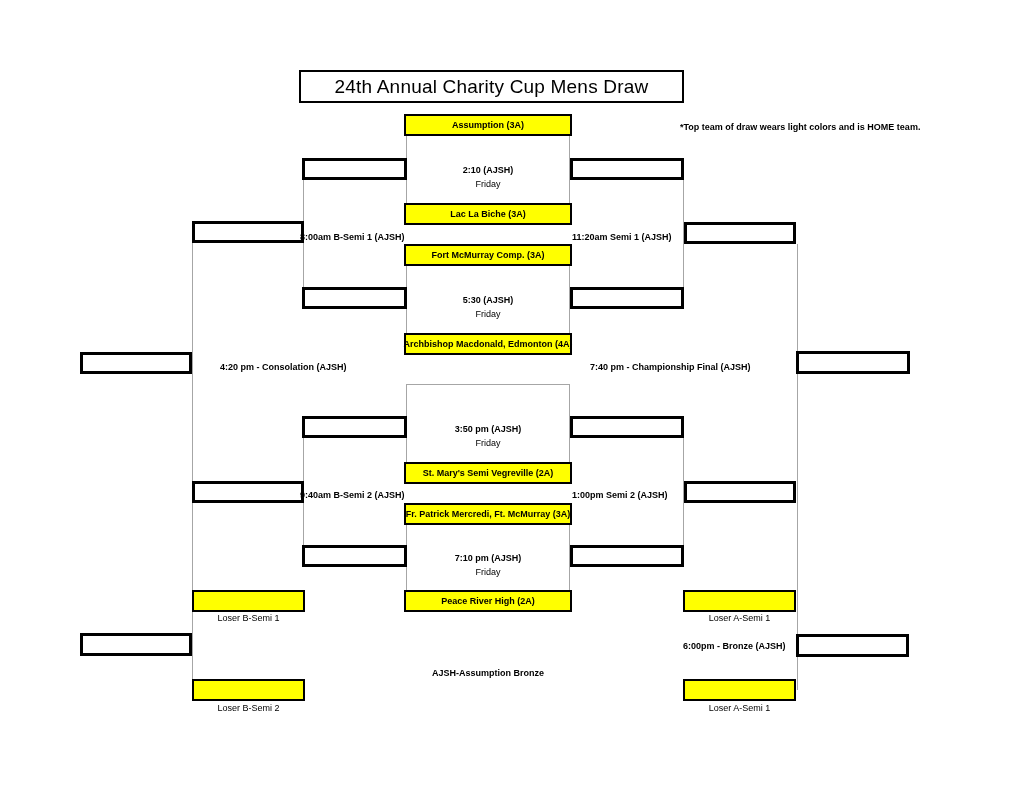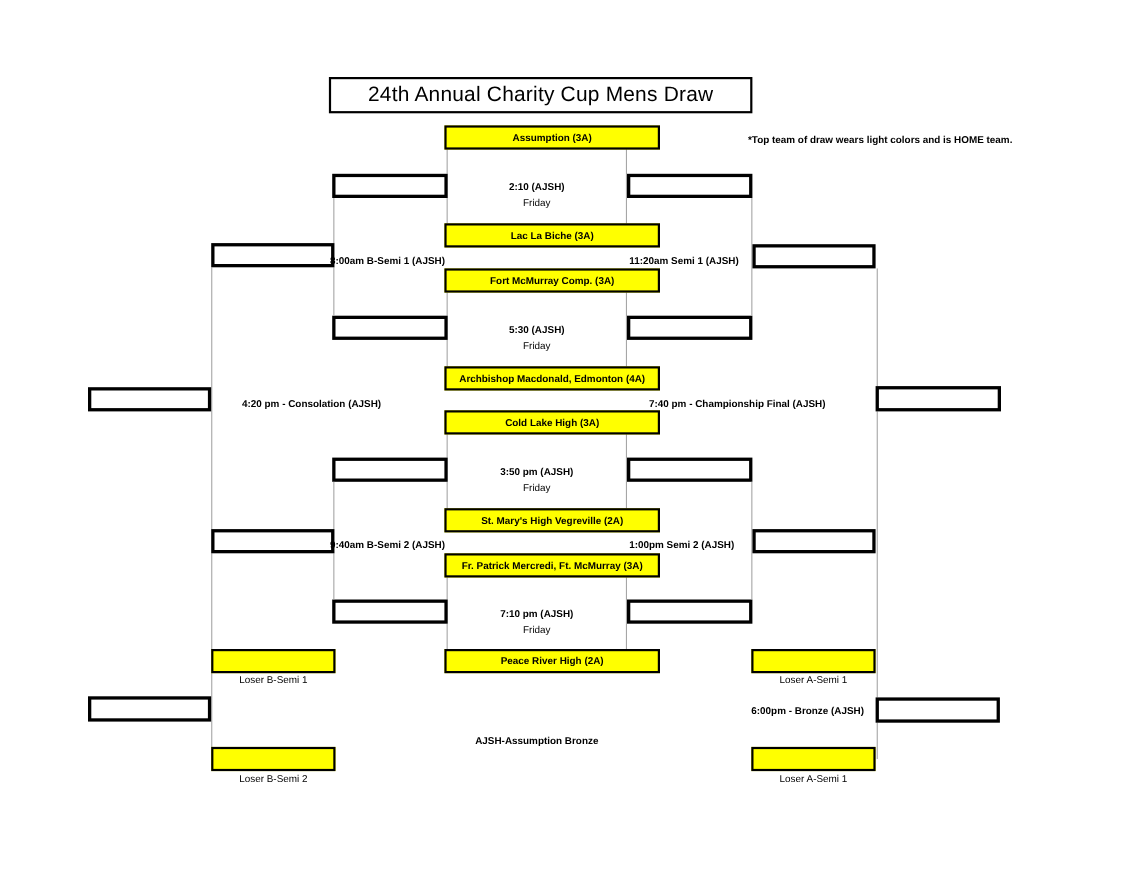--- a/index.html
+++ b/index.html
@@ -11,21 +11,21 @@
   
   .title-box{
     left:299px;top:70px;width:385px;height:33px;
     border:2px solid #000;display:flex;align-items:center;justify-content:center;
     font-size:19px;letter-spacing:.2px;background:#fff;
   }
   .note{left:680px;top:122px;font-size:9px;font-weight:bold;white-space:nowrap;}
   
   .game-rect{border:1px solid #a6a6a6;background:#fff;left:406px;width:164px;}
   .team-bar{
-    left:404px;width:196px;height:22px;background:#ffff00;border:2px solid #000;
+    left:404px;width:168px;height:22px;background:#ffff00;border:2px solid #000;
     display:flex;align-items:center;justify-content:center;
     font-size:9px;font-weight:bold;white-space:nowrap;
   }
   .time-block{left:406px;width:164px;text-align:center;font-size:9px;line-height:14px;}
   .time-block .t{font-weight:bold;}
   
   .slot{background:#fff;border:3px solid #000;}
   
   .vline{width:1px;background:#a6a6a6;}
   
@@ -53,22 +53,21 @@
 
   <div class="abs game-rect" style="top:255px;height:89px;"></div>
   <div class="abs team-bar" style="top:244px;">Fort McMurray Comp. (3A)</div>
   <div class="abs team-bar" style="top:333px;">Archbishop Macdonald, Edmonton (4A)</div>
   <div class="abs time-block" style="top:293px;">
     <div class="t">5:30 (AJSH)</div>
     <div>Friday</div>
   </div>
 
   <div class="abs game-rect" style="top:384px;height:89px;"></div>
-  <div class="abs team-bar" style="top:373px;">Cold Lake High (3A)</div>
-  <div class="abs team-bar" style="top:462px;">St. Mary's High Vegreville (2A)</div>
+  <div class="abs team-bar" style="top:462px;">St. Mary's Semi Vegreville (2A)</div>
   <div class="abs time-block" style="top:422px;">
     <div class="t">3:50 pm (AJSH)</div>
     <div>Friday</div>
   </div>
 
   <div class="abs game-rect" style="top:514px;height:87px;"></div>
   <div class="abs team-bar" style="top:503px;">Fr. Patrick Mercredi, Ft. McMurray (3A)</div>
   <div class="abs team-bar" style="top:590px;">Peace River High (2A)</div>
   <div class="abs time-block" style="top:551px;">
     <div class="t">7:10 pm (AJSH)</div>

